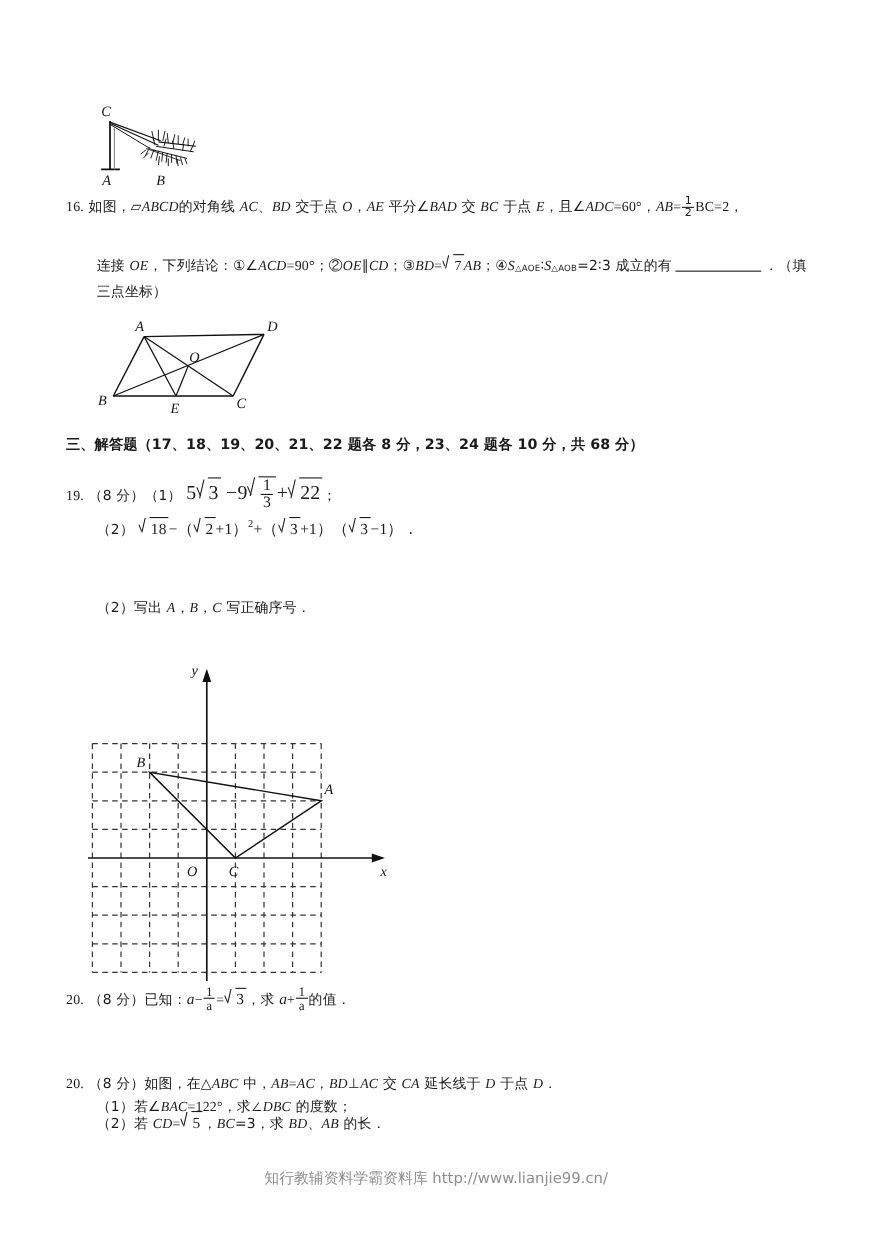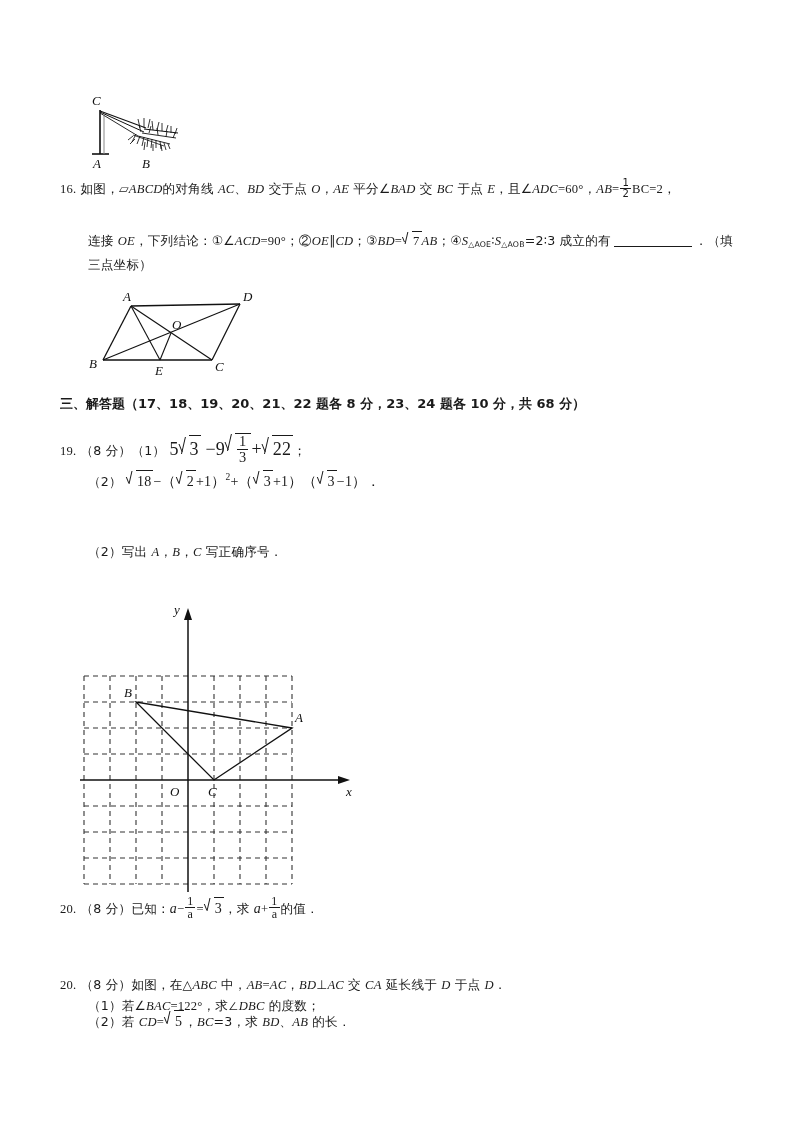--- a/index.html
+++ b/index.html
@@ -285,14 +285,15 @@
   </div>
 
   <div class="q-line cn" style="left:88px; top:967px;margin-top:30px;">
     <span>（1）若∠</span><span class="it">BAC</span><span class="num">=122°，求∠</span><span class="it">DBC</span><span> 的度数；</span>
   </div>
 
   <div class="q-line cn" style="left:88px; top:1010px;">
     <span>（2）若 </span><span class="it">CD</span><span class="num">=</span><span class="rad num" style="font-size:14px;"><span class="rbody">5</span></span><span>，</span><span class="it">BC</span><span>=3，求 </span><span class="it">BD</span><span>、</span><span class="it">AB</span><span> 的长．</span>
   </div>
 
+  <div class="watermark">知行教辅资料学霸资料库 http://www.lianjie99.cn/</div>
 
 </div>
 
 </body></html>

